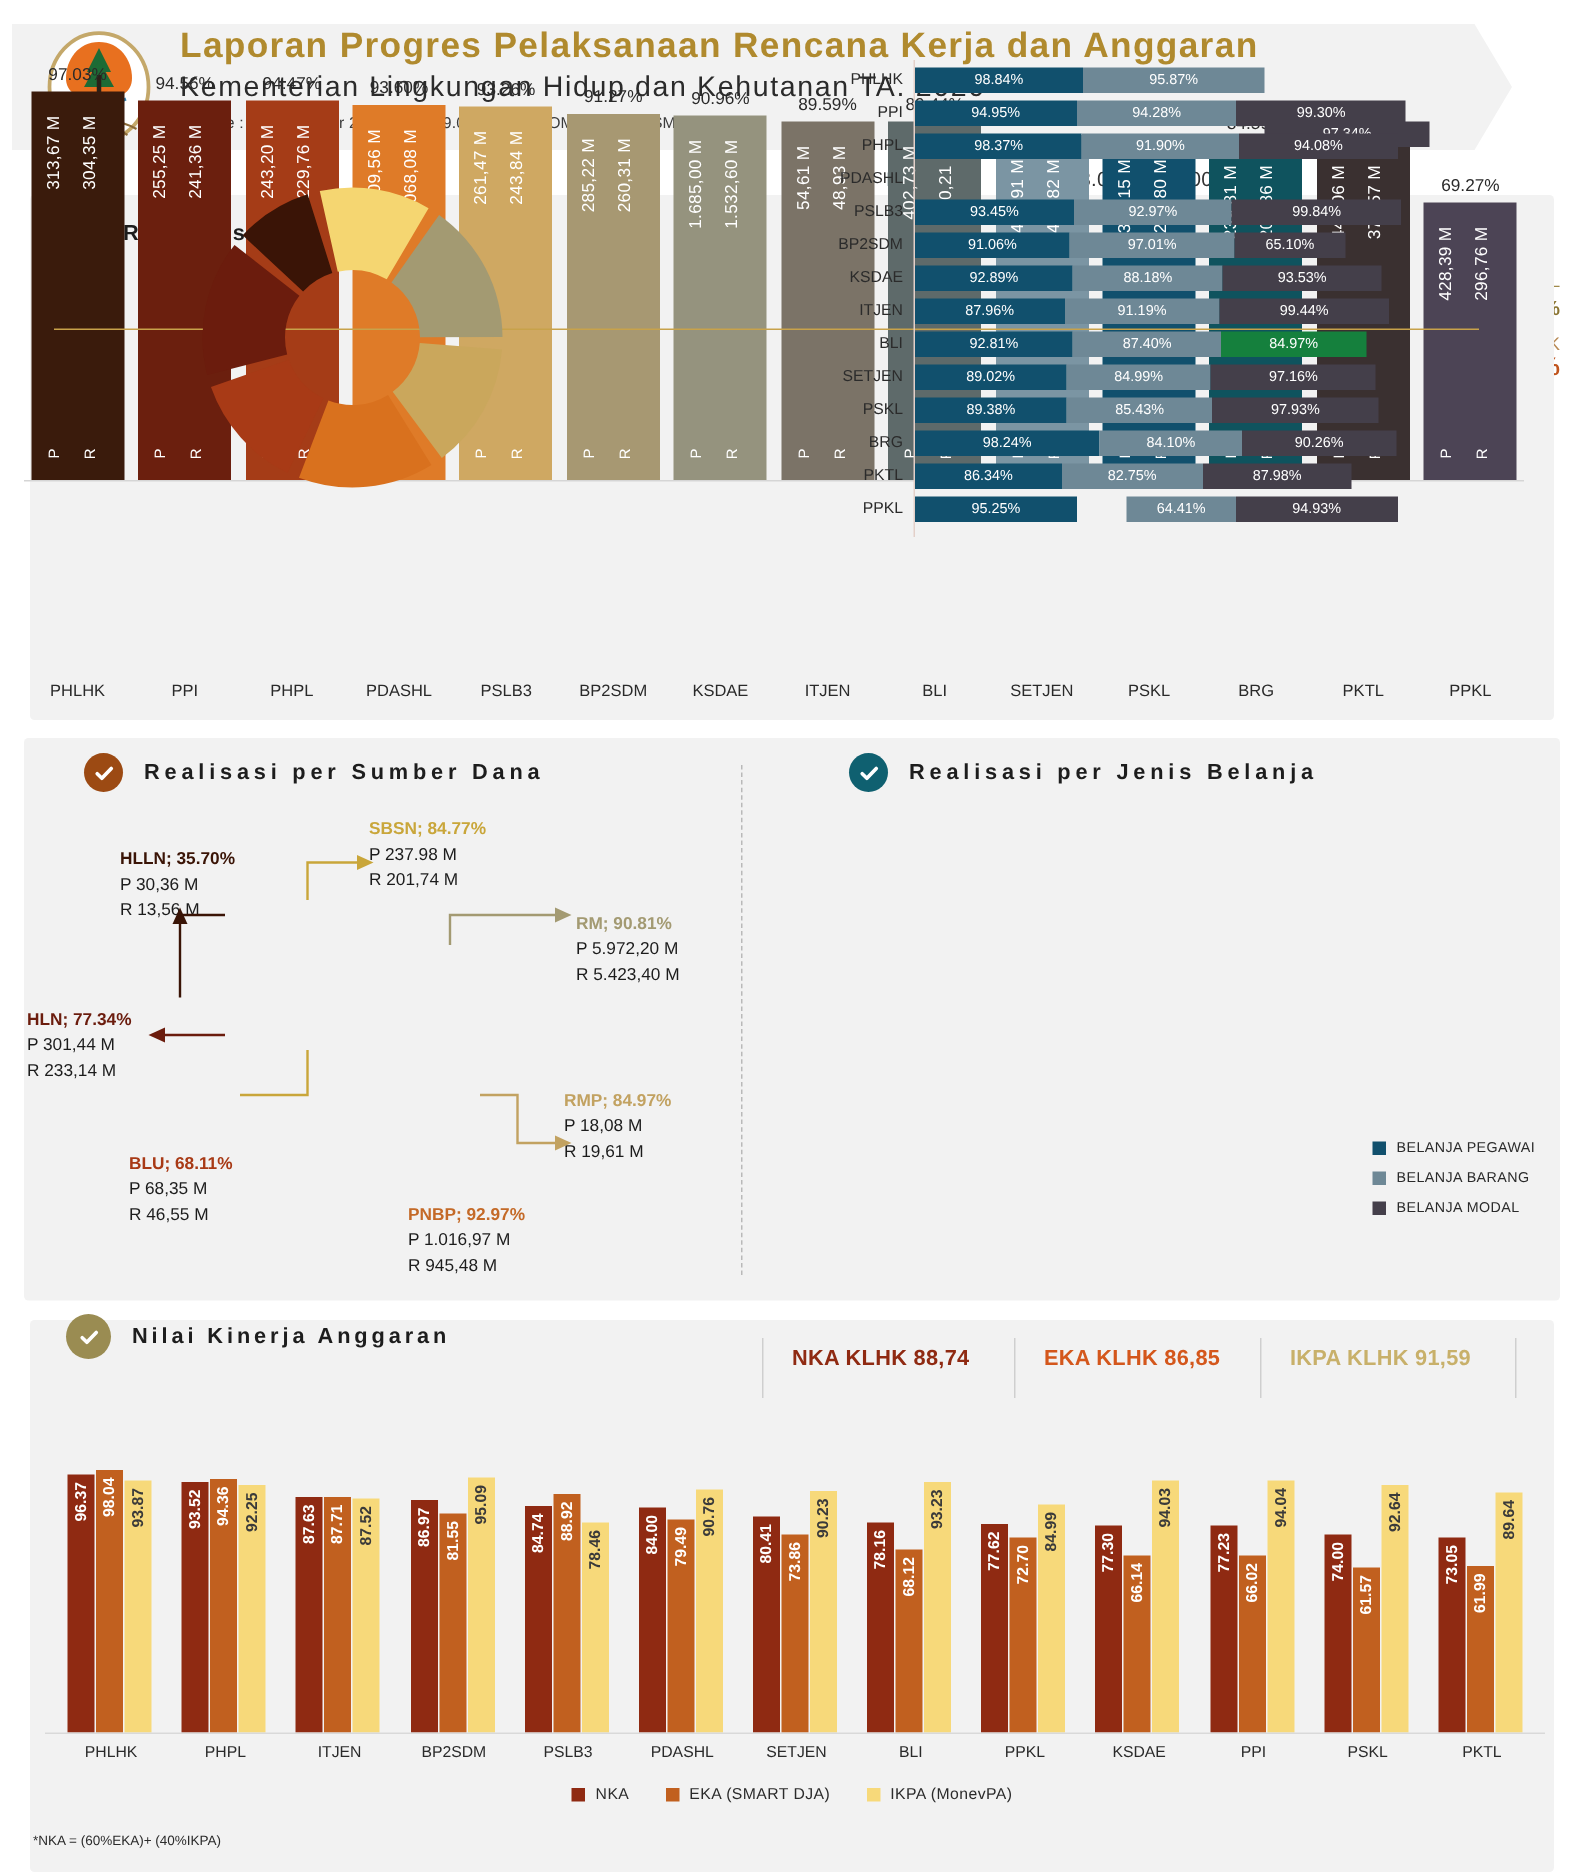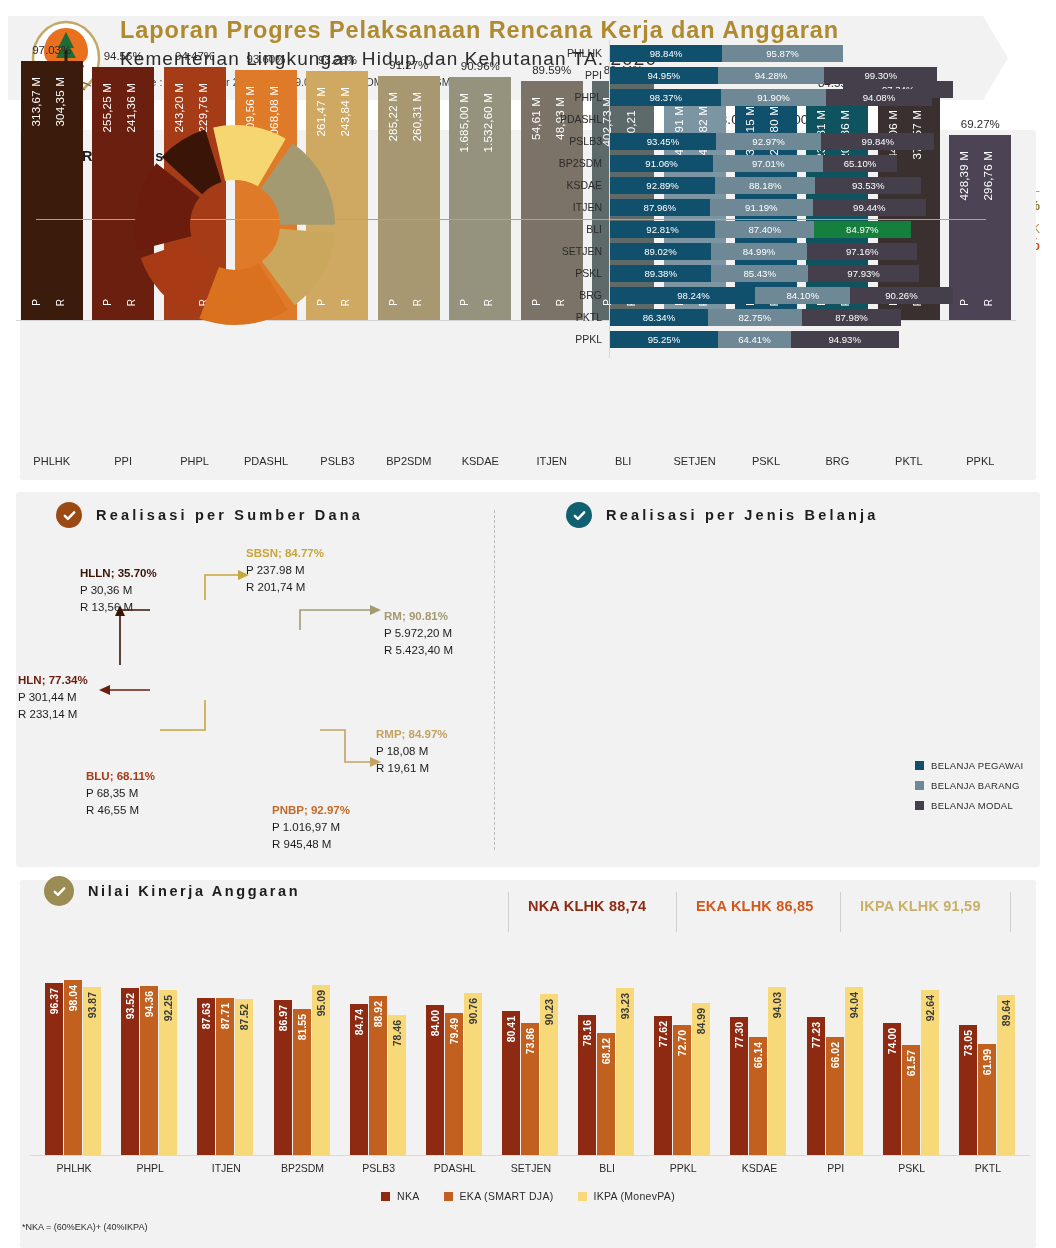--- a/index.html
+++ b/index.html
@@ -414,38 +414,38 @@
       <div class="st-cat">PSKL</div>
       <div class="st-track">
         <div class="st-seg" style="width: 101.297px; background: rgb(17, 80, 109);">89.38%</div>
         <div class="st-seg" style="width: 96.8207px; background: rgb(110, 136, 150);">85.43%</div>
         <div class="st-seg" style="width: 110.987px; background: rgb(68, 63, 74); text-align: center;">97.93%</div>
       </div>
     </div>
     <div class="st-row" style="top: 242px; width: 410px;">
       <div class="st-cat">BRG</div>
       <div class="st-track">
-        <div class="st-seg" style="width: 123px; background: rgb(17, 80, 109); padding-left: 22px;">98.24%</div>
+        <div class="st-seg" style="width: 123px; background: rgb(17, 80, 109);">98.24%</div>
         <div class="st-seg" style="width: 95.3133px; background: rgb(110, 136, 150);">84.10%</div>
         <div class="st-seg" style="width: 102.295px; background: rgb(68, 63, 74);">90.26%</div>
       </div>
     </div>
     <div class="st-row" style="top: 264px; width: 410px;">
       <div class="st-cat">PKTL</div>
       <div class="st-track">
         <div class="st-seg" style="width: 97.852px; background: rgb(17, 80, 109);">86.34%</div>
         <div class="st-seg" style="width: 93.7833px; background: rgb(110, 136, 150);">82.75%</div>
         <div class="st-seg" style="width: 99.7107px; background: rgb(68, 63, 74);">87.98%</div>
       </div>
     </div>
     <div class="st-row" style="top: 286px; width: 410px;">
       <div class="st-cat">PPKL</div>
       <div class="st-track">
         <div class="st-seg" style="width: 107.95px; background: rgb(17, 80, 109);">95.25%</div>
-        <div class="st-seg" style="width: 72.998px; background: rgb(110, 136, 150);">64.41%</div>
+        <div class="st-seg" style="width: 72.998px; background: rgb(110, 136, 150); margin-left: 33px;">64.41%</div>
         <div class="st-seg" style="width: 107.587px; background: rgb(68, 63, 74);">94.93%</div>
       </div>
     </div>
   </div>
 <div id="st-axis"></div>
 <div id="st-legend">
     <div class="lg-row">
       <span class="lg-sw" style="background:#11506d"></span>
       <span class="lg-tx">BELANJA PEGAWAI</span>
     </div>

